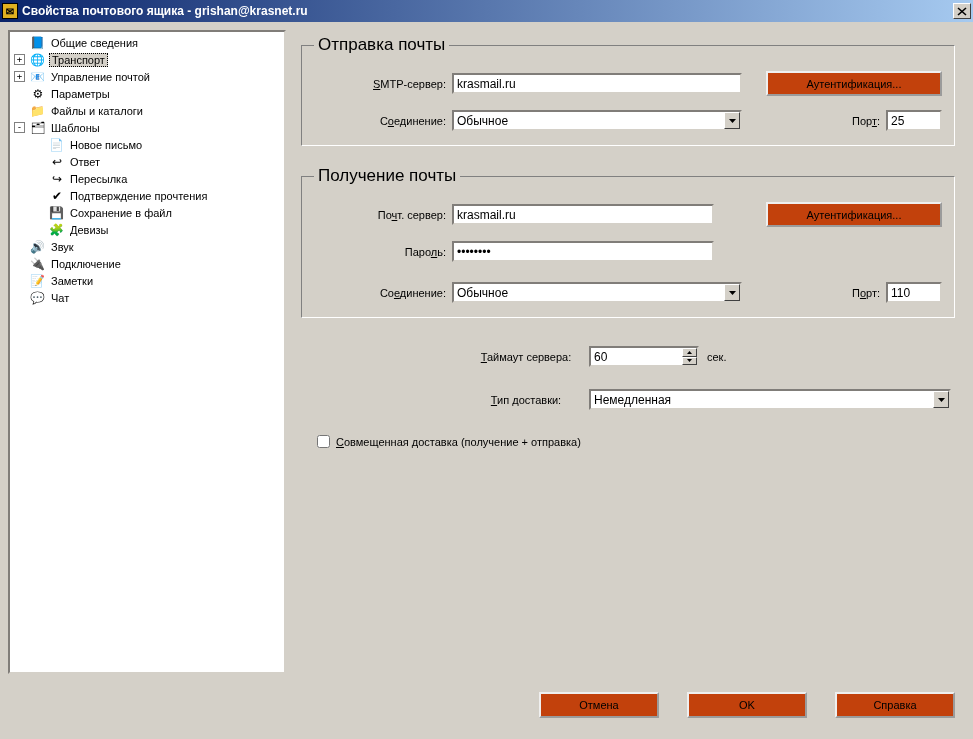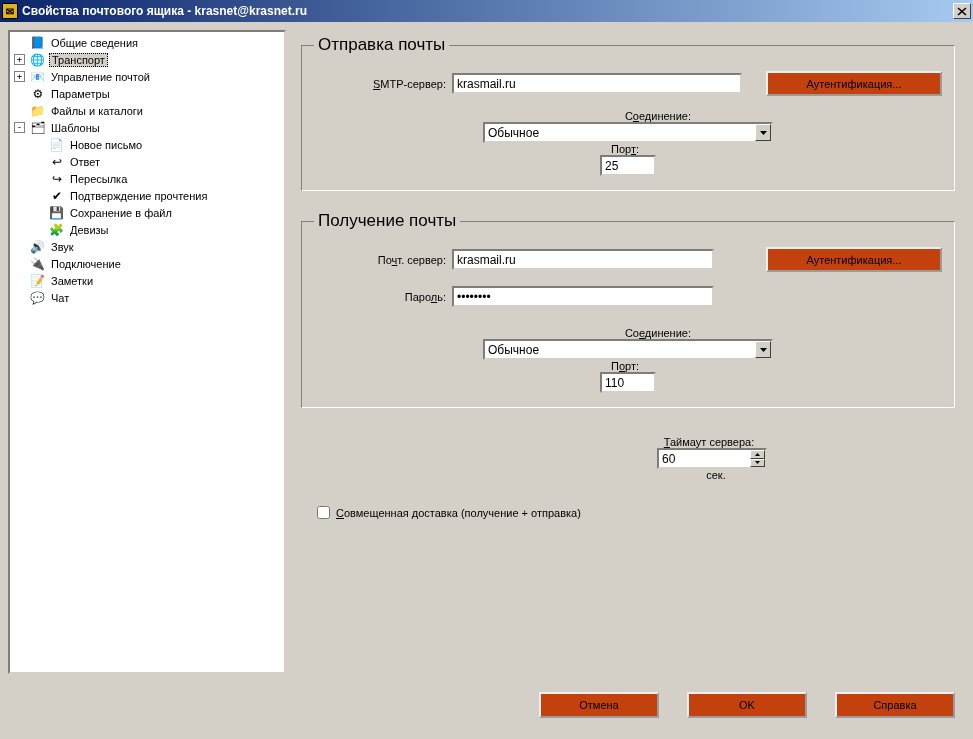--- a/index.html
+++ b/index.html
@@ -20,21 +20,21 @@
 .tree-item .ticon { width: 16px; height: 16px; margin-right: 3px; display: inline-flex; align-items: center; justify-content: center; font-size: 12px; }
 .tree-item.selected .tlabel { background: #d4d0c8; border: 1px dotted #000; padding: 0 2px; }
 .tree-item .tlabel { padding: 0 2px; }
 
 .content-panel { flex: 1; padding: 10px 15px 5px 15px; }
 
 fieldset { border: 1px solid #fff; border-left-color: #808080; border-top-color: #808080; margin: 0 0 20px 0; padding: 16px 12px 14px 12px; }
 legend { padding: 0 4px; font-size: 17px; }
 
 .form-row { display: flex; align-items: center; margin-bottom: 14px; }
-.form-row:last-child { margin-bottom: 0; flex-direction: column; }
+.form-row:last-child { margin-bottom: 0; }
 .lbl { width: 138px; text-align: right; padding-right: 6px; }
 .lbl u { text-decoration: underline; }
 
 input[type=text], input[type=password] { border: 2px inset #d4d0c8; background: #fff; height: 21px; padding: 0 3px; font-size: 12px; font-family: inherit; }
 .combo-wrap { position: relative; display: inline-block; }
 .combo-wrap input { padding-right: 20px; }
 .combo-btn { position: absolute; right: 2px; top: 2px; width: 16px; height: 17px; background: #d4d0c8; border: 1px solid #fff; border-right-color: #404040; border-bottom-color: #404040; display: flex; align-items: center; justify-content: center; cursor: pointer; }
 .combo-btn svg { width: 7px; height: 4px; }
 .btn-std { border: 2px outset #efefef; background: #c2410c; height: 25px; cursor: pointer; font-family: inherit; font-size: 11px; }
 
@@ -52,21 +52,21 @@
 
 .free-rows { margin-top: 28px; }
 .free-rows .form-row { justify-content: flex-start; margin-left: 168px; margin-bottom: 22px; }
 .free-rows .lbl2 { text-align: center; padding-right: 6px; width: 120px; }
 </style>
 </head>
 <body>
 
 <div class="titlebar">
   <div class="app-icon">✉</div>
-  <div class="title-text">Свойства почтового ящика - krasnet@krasnet.ru</div>
+  <div class="title-text">Свойства почтового ящика - grishan@krasnet.ru</div>
   <div class="close-btn">
     <svg width="10" height="9" viewBox="0 0 10 9">
         <path d="M1 1 L9 8 M9 1 L1 8" stroke="#000" stroke-width="1.6"></path>
       </svg>
   </div>
 </div>
 
 <div class="main-body">
   <div class="tree-panel" id="tree">
       <div class="tree-item" style="padding-left: 4px;">
@@ -226,20 +226,31 @@
             <div>
                 <svg viewBox="0 0 5 3">
                   <path d="M0 0 L5 0 L2.5 3 Z" fill="#000"></path>
                 </svg>
               </div>
           </div>
         </div>
         <span style="padding-left:8px">сек.</span>
       </div>
 
+      <div class="form-row">
+        <span class="lbl2"><u>Т</u><span>ип доставки:</span></span>
+        <div class="combo-wrap">
+          <input type="text" style="width: 362px;" value="Немедленная">
+          <div class="combo-btn">
+            <svg viewBox="0 0 7 4">
+                <path d="M0 0 L7 0 L3.5 4 Z" fill="#000"></path>
+              </svg>
+          </div>
+        </div>
+      </div>
     </div>
 
     <div class="check-row">
       <input type="checkbox" style="">
       <span><u>С</u><span>овмещенная доставка (получение + отправка)</span></span>
     </div>
 
   </div>
 </div>
 

